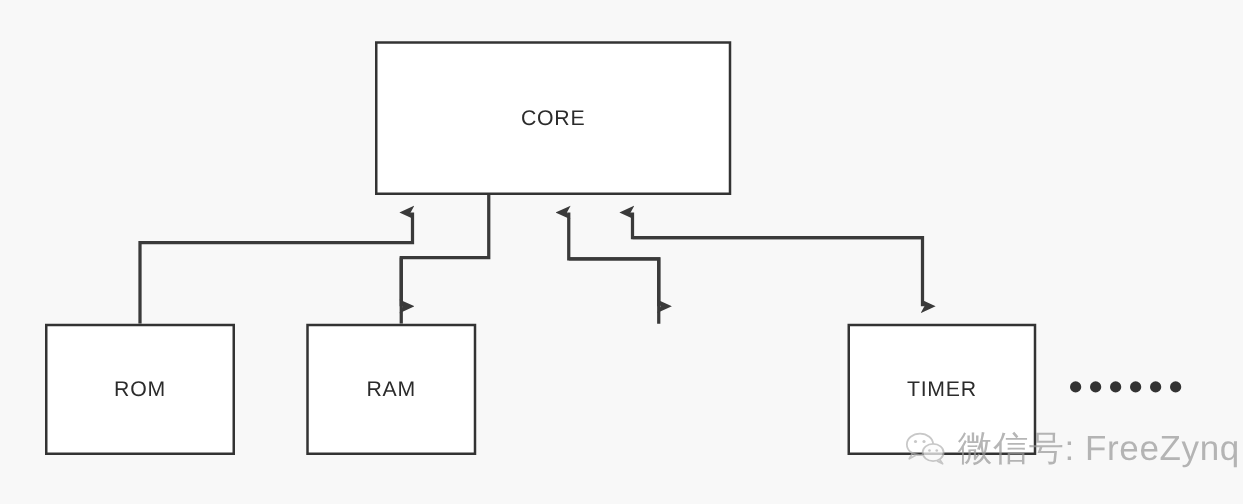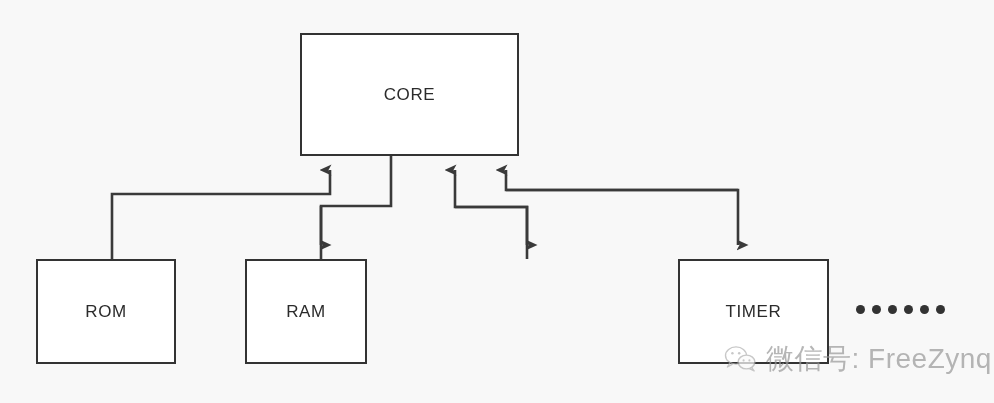--- a/index.html
+++ b/index.html
@@ -35,33 +35,33 @@
   .node-label {
     font-size: 17px;
     color: #2b2b2b;
     letter-spacing: 0.6px;
     font-family: "Liberation Sans", sans-serif;
     user-select: none;
   }
   #node-core {
     left: 300px;
     top: 33px;
-    width: 219px;
+    width: 285px;
     height: 123px;
   }
   #node-rom {
     left: 36px;
     top: 259px;
-    width: 140px;
+    width: 152px;
     height: 105px;
   }
   #node-ram {
     left: 245px;
     top: 259px;
-    width: 122px;
+    width: 136px;
     height: 105px;
   }
   #node-gpio {
     left: 451px;
     top: 259px;
     width: 153px;
     height: 105px;
   }
   #node-timer {
     left: 662px;

